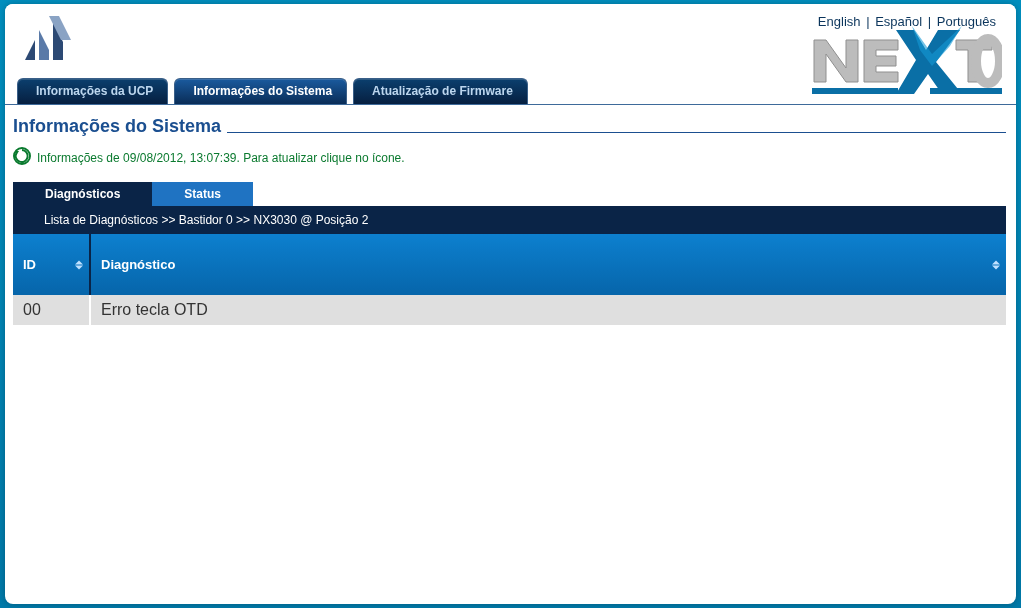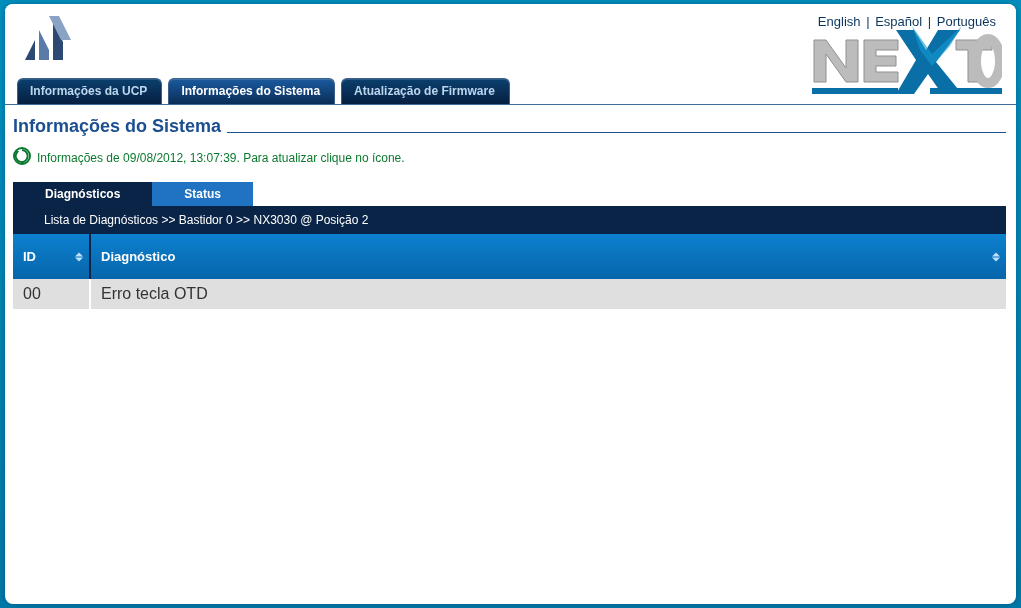--- a/index.html
+++ b/index.html
@@ -77,21 +77,21 @@
     left: 12px;
     bottom: 0;
     display: flex;
     gap: 6px;
   }
   .main-tab {
     background: linear-gradient(to bottom, #0b3f6e 0%, #061f40 100%);
     color: #bcd6ee;
     font-size: 12px;
     font-weight: bold;
-    padding: 5px 14px 6px 12px;
+    padding: 5px 14px 6px 18px;
     border-top-left-radius: 6px;
     border-top-right-radius: 6px;
     border: 1px solid #3a5f88;
     border-bottom: none;
     cursor: pointer;
     box-shadow: inset 0 1px 0 rgba(255,255,255,0.15);
   }
   .main-tab.active {
     background: linear-gradient(to bottom, #1a5a9e 0%, #0a2d57 100%);
     color: #ffffff;
@@ -169,21 +169,21 @@
   .dtable {
     width: 100%;
     border-collapse: collapse;
   }
   .dtable thead th {
     background: linear-gradient(to bottom, #0d80cf 0%, #0665aa 100%);
     color: #ffffff;
     font-size: 13px;
     font-weight: bold;
     text-align: left;
-    padding: 15px 10px;
+    padding: 23px 10px;
     border-right: 2px solid #0a2447;
     position: relative;
   }
   .dtable thead th:last-child {
     border-right: none;
   }
   .dtable thead th.id-col {
     width: 56px;
   }
   .sort-icon {

